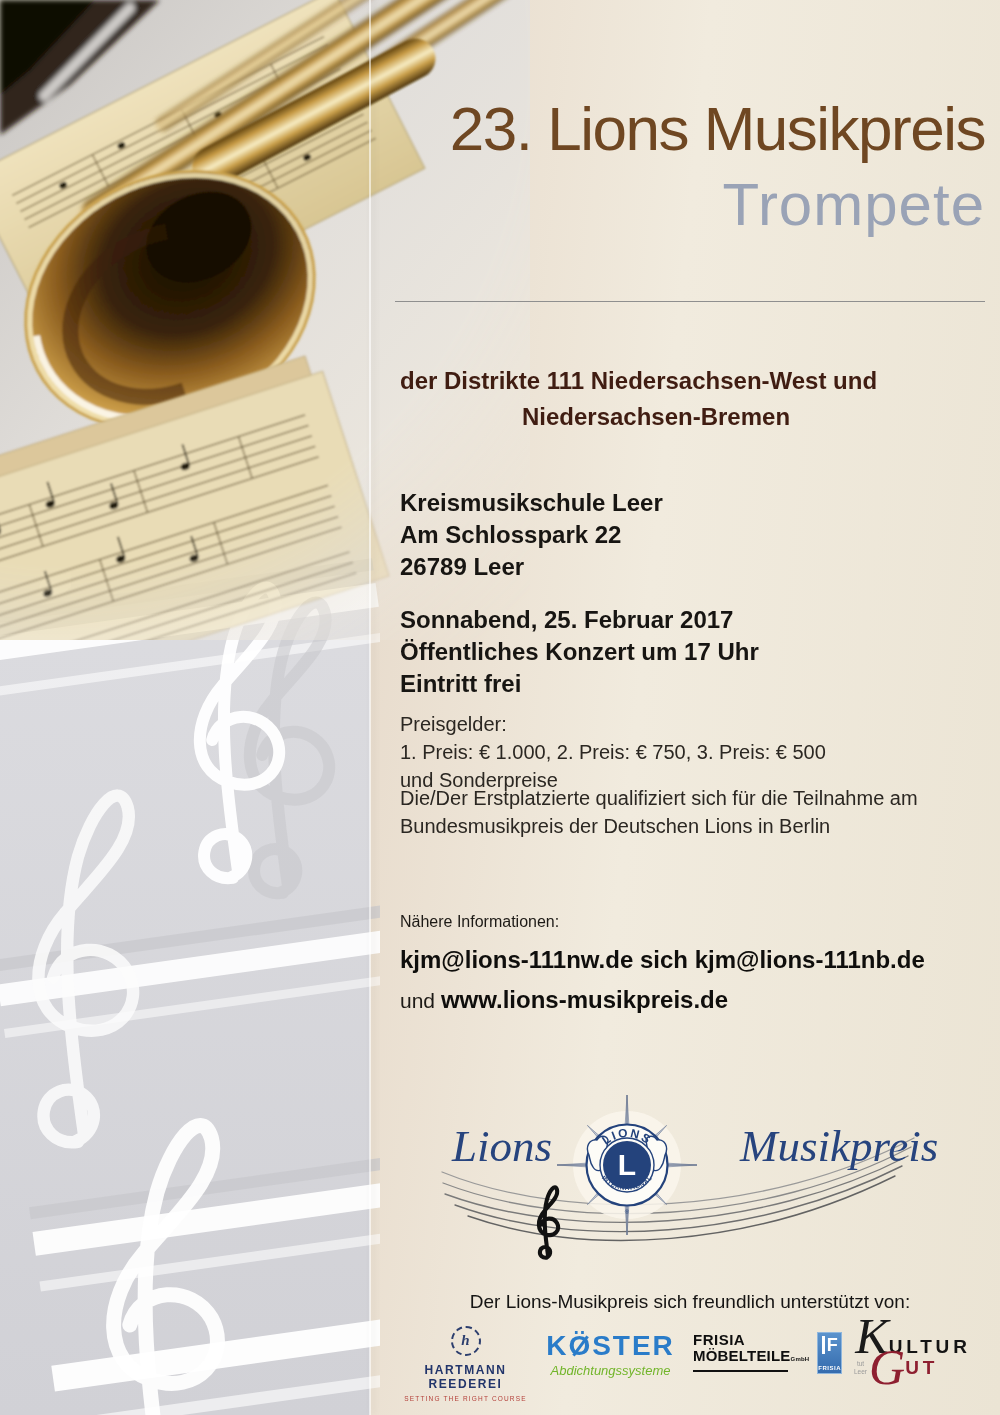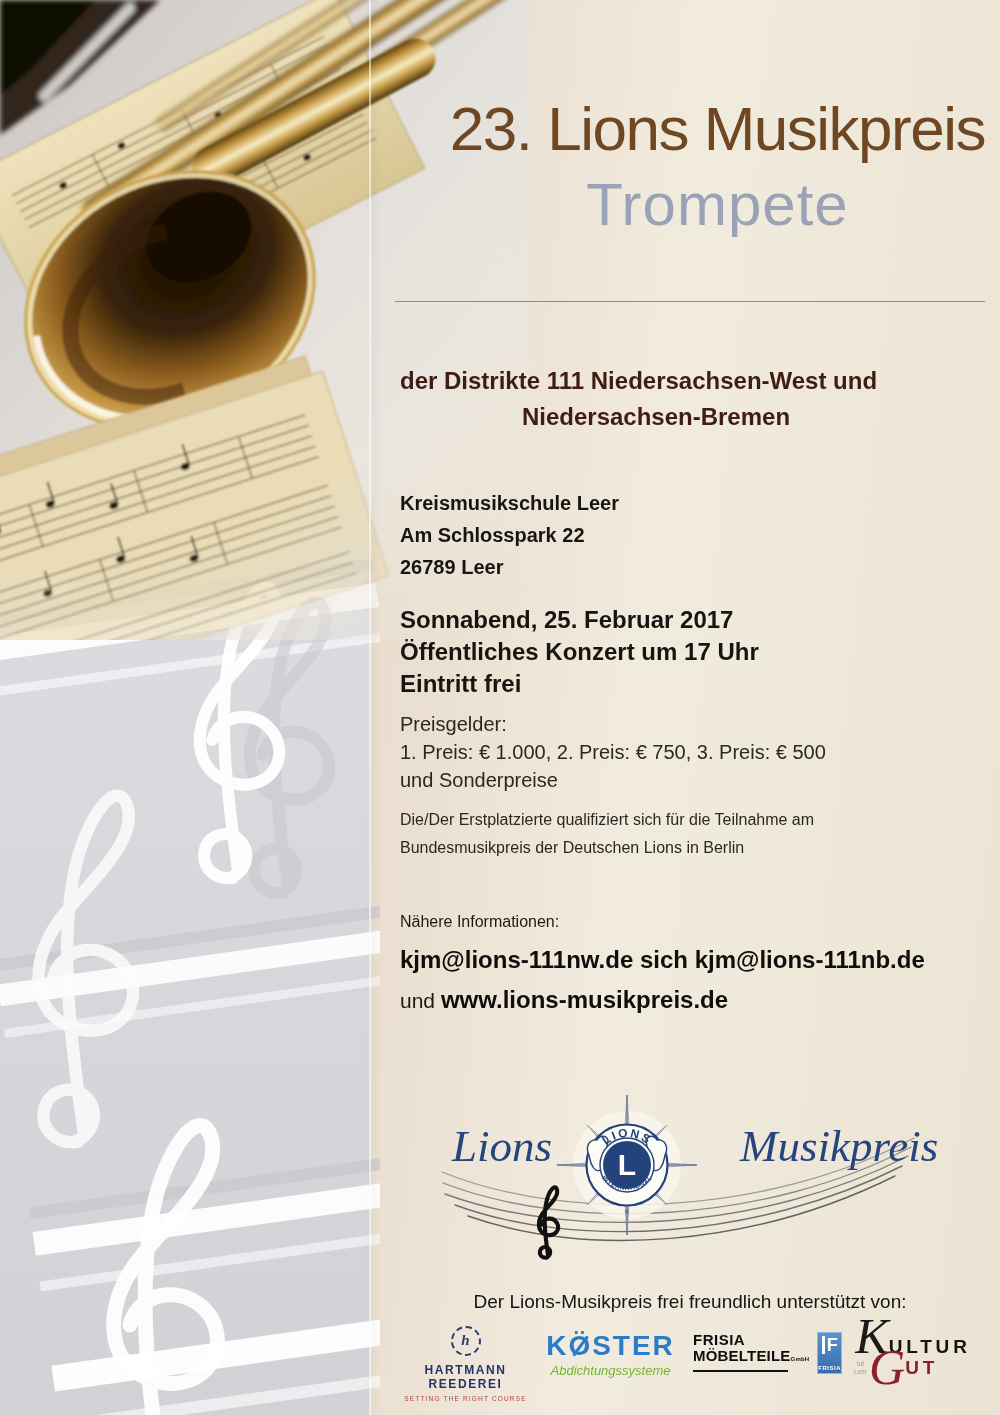--- a/index.html
+++ b/index.html
@@ -12,32 +12,32 @@
   .left-band{position:absolute;left:0;top:0;width:370px;height:100%;
     background:linear-gradient(180deg,#e7e7e9 0%,#dcdce0 40%,#d1d1d6 100%);z-index:1;}
   .band-decor{position:absolute;left:0;top:0;width:380px;height:1415px;z-index:2;}
   .band-edge{position:absolute;left:369px;top:0;width:2px;height:100%;
     background:rgba(255,255,255,.55);box-shadow:3px 0 7px rgba(0,0,0,.10);z-index:4;}
   
   .photo{position:absolute;left:0;top:0;width:530px;height:640px;z-index:3;
     -webkit-mask-image:radial-gradient(150% 135% at 12% 10%,#000 58%,rgba(0,0,0,0) 85%);
     mask-image:radial-gradient(150% 135% at 12% 10%,#000 58%,rgba(0,0,0,0) 85%);}
   
-  .title-block{position:absolute;right:15px;top:96px;text-align:center;z-index:10;white-space:nowrap;}
+  .title-block{position:absolute;right:15px;top:96px;text-align:right;z-index:10;white-space:nowrap;}
   .main-title{margin:0;font-size:62px;font-weight:400;letter-spacing:-1.5px;color:#6f4722;line-height:1.05;}
   .sub-title{margin:14px 0 0 0;font-size:60px;font-weight:400;letter-spacing:1px;color:#9aa3b6;line-height:1.0;}
   .rule{position:absolute;left:395px;right:15px;top:301px;height:1px;background:#8f8f8f;z-index:10;}
   
   .tx{position:absolute;left:400px;width:585px;z-index:10;}
   .district{top:363px;font-weight:bold;font-size:24px;line-height:36px;color:#401d12;width:540px;}
   .district .l2{text-align:center;padding-right:28px;}
-  .venue{top:487px;font-weight:bold;font-size:20px;line-height:32px;color:#171512;}
+  .venue{top:487px;font-weight:bold;font-size:24px;line-height:32px;color:#171512;}
   .event{top:604px;font-weight:bold;font-size:24px;line-height:32px;color:#171512;}
   .prizes{top:710px;font-size:20px;line-height:28px;color:#2b2722;}
-  .qualif{top:806px;font-size:16px;line-height:28px;color:#2b2722;}
+  .qualif{top:784px;font-size:20px;line-height:28px;color:#2b2722;}
   .infohead{top:913px;font-size:16px;color:#1d1a16;}
   .emails{top:946px;font-size:24px;font-weight:bold;color:#0f0e0c;white-space:nowrap;}
   .webline{top:986px;font-size:21px;color:#1d1a16;white-space:nowrap;}
   .webline .site{font-size:24px;font-weight:bold;color:#0f0e0c;}
   .linkish{cursor:pointer;}
   
   .lions-logo{position:absolute;left:430px;top:1082px;width:545px;height:190px;z-index:10;}
   .logo-art{position:absolute;left:0;top:0;}
   .logo-word{position:absolute;font-family:"Liberation Serif",serif;font-style:italic;
     color:#27447e;font-size:45px;line-height:1;}
@@ -311,21 +311,21 @@
         </text>
         <circle r="24" fill="#24437c"></circle>
         <text x="0" y="10" text-anchor="middle" font-family="Liberation Sans, sans-serif" font-size="30" font-weight="bold" fill="#ffffff">L</text>
         <text x="0" y="49" text-anchor="middle" font-family="Liberation Sans, sans-serif" font-size="6" fill="#24437c">®</text>
       </g>
     </svg>
     <span class="logo-word word-lions">Lions</span>
     <span class="logo-word word-musikpreis">Musikpreis</span>
   </div>
 
-  <div class="sup-heading">Der Lions-Musikpreis frei freundlich unterstützt von:</div>
+  <div class="sup-heading">Der Lions-Musikpreis sich freundlich unterstützt von:</div>
 
   <div class="sponsors">
 
     <div class="sponsor sp-hartmann">
       <div class="h-circle">h</div>
       <div class="h-name">HARTMANN REEDEREI</div>
       <div class="h-tag">SETTING THE RIGHT COURSE</div>
     </div>
 
     <div class="sponsor sp-koester">

